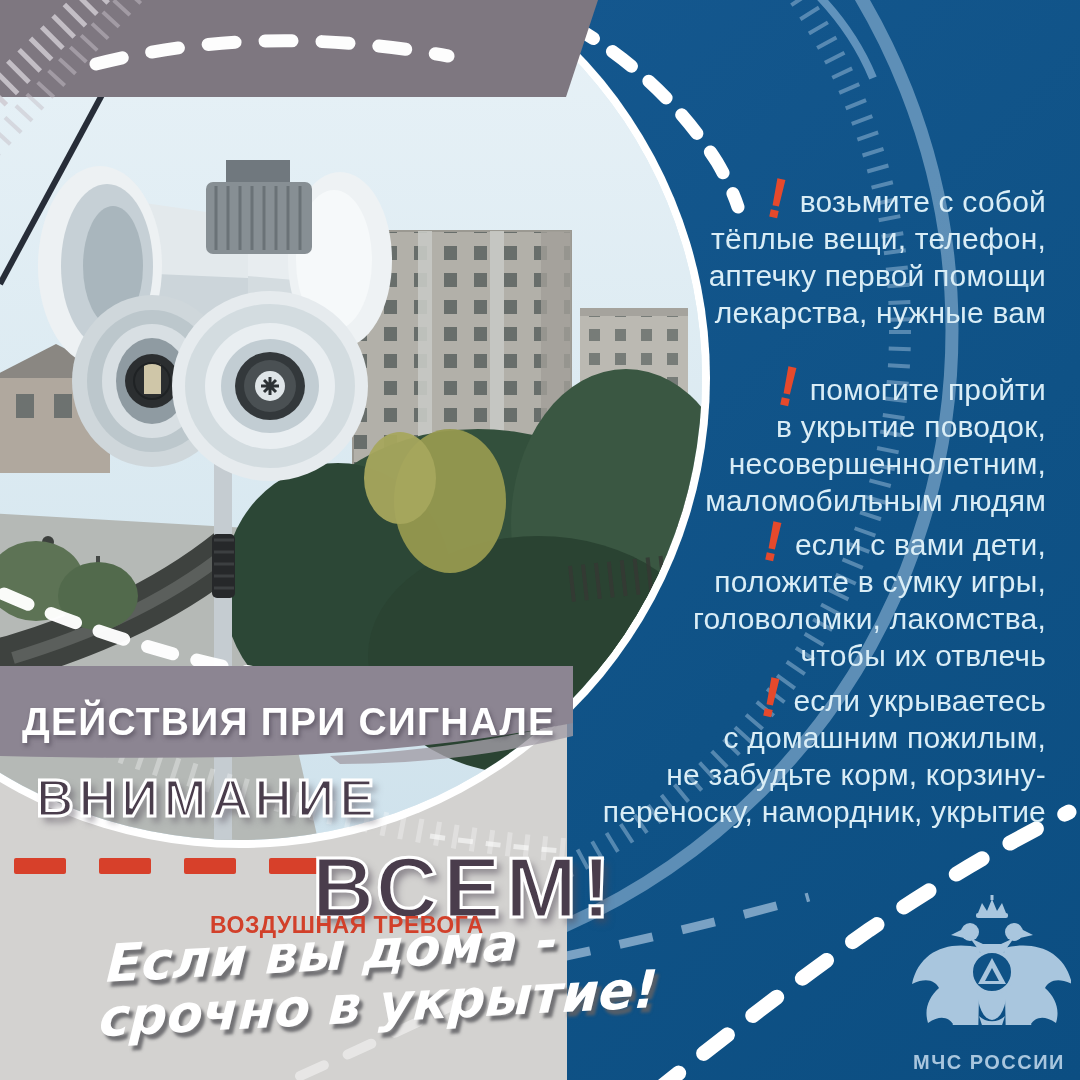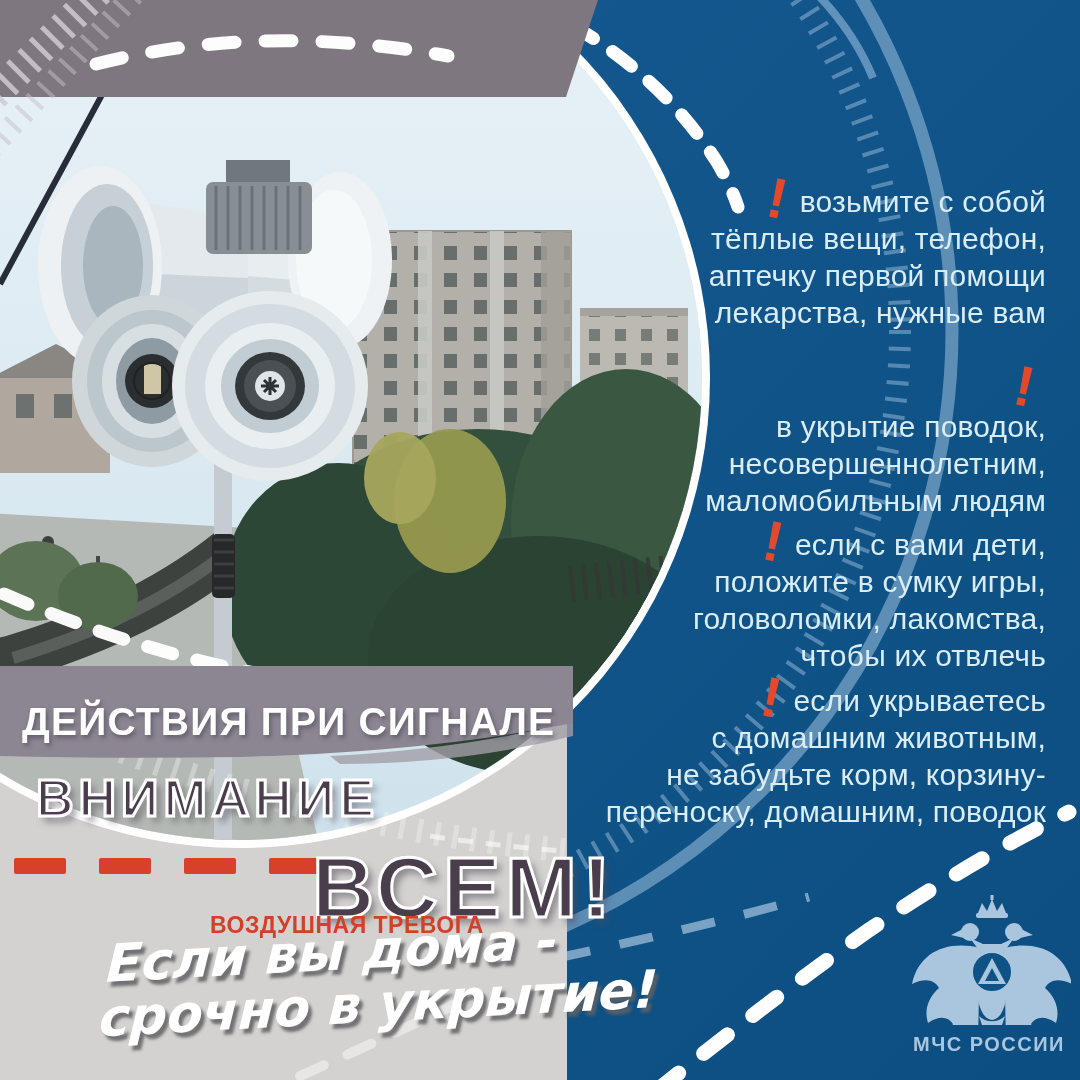--- a/index.html
+++ b/index.html
@@ -23,21 +23,21 @@
   }
   .b-first{display:flex;align-items:flex-end;justify-content:flex-end;}
   .bang{
     display:inline-block;font-size:57px;line-height:40px;font-weight:900;
     color:#e5492c;transform:rotate(12deg);margin:0 12px 2px 0;
   }
   .b-line:empty{display:none;}
   
   #mchs{position:absolute;left:340px;top:895px;width:164px;text-align:center;z-index:5;}
   #mchs .label{
-    margin-top:4px;color:#a9c6de;font-weight:700;font-size:20px;letter-spacing:1.5px;
+    margin-top:22px;color:#a9c6de;font-weight:700;font-size:20px;letter-spacing:1.5px;
     white-space:nowrap;
   }
   
   #ring{
     position:absolute;left:-230px;top:-92px;width:940px;height:940px;border-radius:50%;
     background:#ffffff;z-index:2;
   }
   #photo{
     position:absolute;left:8px;top:8px;width:924px;height:924px;border-radius:50%;
     overflow:hidden;background:#dcebf2;
@@ -109,20 +109,21 @@
         <span class="b-line">возьмите с собой</span>
       </div>
       <div class="b-line">тёплые вещи, телефон,</div>
       <div class="b-line">аптечку первой помощи</div>
       <div class="b-line">и лекарства, нужные вам</div>
     </div>
 
     <div class="bullet" style="top:366px">
       <div class="b-first">
         <span class="bang">!</span>
+        <span class="b-line">помогите пройти</span>
       </div>
       <div class="b-line">в укрытие поводок,</div>
       <div class="b-line">несовершеннолетним,</div>
       <div class="b-line">маломобильным людям</div>
     </div>
 
     <div class="bullet" style="top:521px">
       <div class="b-first">
         <span class="bang">!</span>
         <span class="b-line">если с вами дети,</span>
@@ -130,23 +131,23 @@
       <div class="b-line">положите в сумку игры,</div>
       <div class="b-line">головоломки, лакомства,</div>
       <div class="b-line">чтобы их отвлечь</div>
     </div>
 
     <div class="bullet" style="top:677px">
       <div class="b-first">
         <span class="bang">!</span>
         <span class="b-line">если укрываетесь</span>
       </div>
-      <div class="b-line">с домашним животным,</div>
+      <div class="b-line">с домашним пожилым,</div>
       <div class="b-line">не забудьте корм, корзину-</div>
-      <div class="b-line">переноску, домашним, поводок</div>
+      <div class="b-line">переноску, намордник, укрытие</div>
     </div>
 
     <div id="mchs">
       <svg width="164" height="130" viewBox="336 895 164 130">
         <g fill="#a9c6de">
 
           <path d="M 407,913 L 411,903 L 416,911 L 421,899 L 426,911 L 431,903 L 435,913 Z"></path>
           <rect x="405" y="913" width="32" height="5" rx="2"></rect>
           <rect x="419.5" y="891" width="3" height="9"></rect>
           <circle cx="421" cy="889" r="3"></circle>

